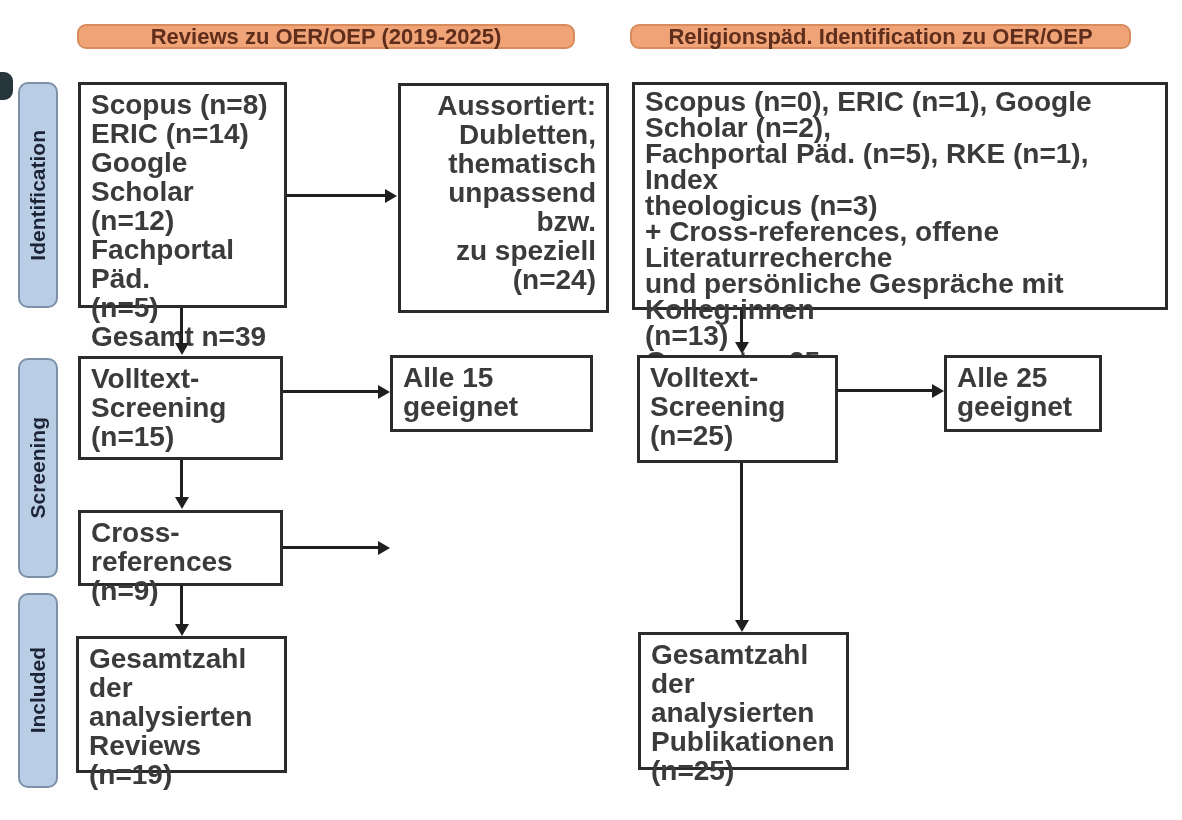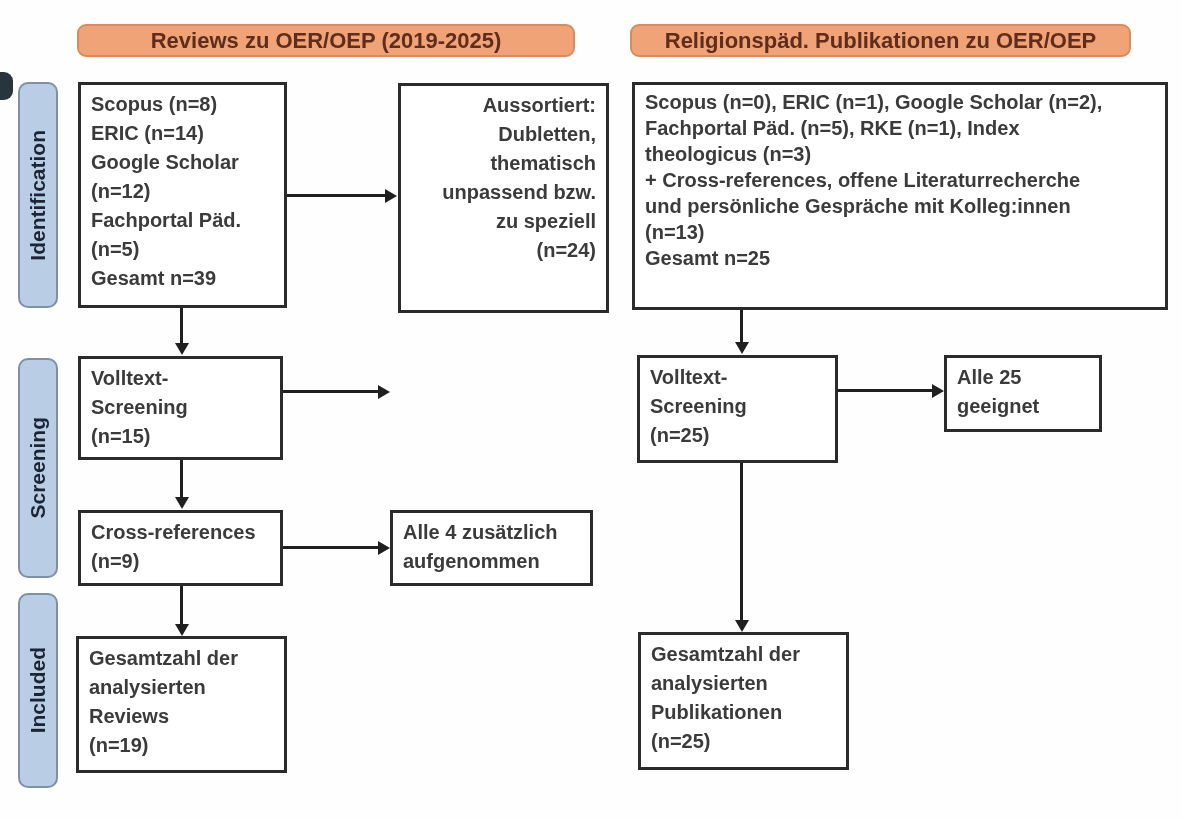--- a/index.html
+++ b/index.html
@@ -1,21 +1,21 @@
 <!DOCTYPE html>
 <html><head>
 <meta charset="utf-8">
 <style>
   html,body{margin:0;padding:0;background:#ffffff;}
   #canvas{
     position:relative;width:1182px;height:820px;background:#fefefe;
     font-family:"Liberation Sans",sans-serif;overflow:hidden;
   }
   .hdr{
-    position:absolute;height:33px;border-radius:9px;
+    position:absolute;height:25px;border-radius:9px;
     background:#f0a376;border:2px solid #d88c5e;
     display:flex;align-items:center;justify-content:center;
     font-size:22px;font-weight:bold;color:#5e2d1c;box-sizing:border-box;
   }
   .hdr-left{left:77px;top:24px;width:498px;}
   .hdr-right{left:630px;top:24px;width:501px;}
   .stage{
     position:absolute;left:18px;width:40px;box-sizing:border-box;
     background:#b9cde5;border:2px solid #7d8fa9;border-radius:10px;
     display:flex;align-items:center;justify-content:center;
@@ -23,21 +23,21 @@
   .stage span{
     writing-mode:vertical-rl;transform:rotate(180deg);
     font-size:21px;font-weight:bold;color:#1c2435;white-space:nowrap;
   }
   .stage-identification{top:82px;height:226px;}
   .stage-screening{top:358px;height:220px;}
   .stage-included{top:593px;height:195px;}
   .box{
     position:absolute;background:#ffffff;border:3px solid #2b2b2b;
     box-sizing:border-box;padding:5px 10px;
-    font-size:20px;font-weight:600;line-height:29px;color:#3b3b3b;
+    font-size:28px;font-weight:600;line-height:29px;color:#3b3b3b;
     white-space:pre-line;
   }
   .box.tight{line-height:26px;padding-top:4px;}
   .box-l1{left:78px;top:82px;width:209px;height:226px;}
   .box-l2{left:398px;top:83px;width:211px;height:230px;text-align:right;}
   .box-l3{left:78px;top:356px;width:205px;height:104px;}
   .box-l4{left:390px;top:355px;width:203px;height:77px;}
   .box-l5{left:78px;top:510px;width:205px;height:76px;}
   .box-l6{left:390px;top:510px;width:203px;height:76px;}
   .box-l7{left:76px;top:636px;width:211px;height:137px;}
@@ -70,21 +70,21 @@
   }
 </style>
 </head>
 <body>
 
 <div id="canvas">
 
   <div class="corner-mark"></div>
 
   <div class="hdr hdr-left">Reviews zu OER/OEP (2019-2025)</div>
-  <div class="hdr hdr-right">Religionspäd. Publikationen zu OER/OEP</div>
+  <div class="hdr hdr-right">Religionspäd. Identification zu OER/OEP</div>
 
   <div class="stage stage-identification">
     <span>Identification</span>
   </div>
   <div class="stage stage-screening">
     <span>Screening</span>
   </div>
   <div class="stage stage-included">
     <span>Included</span>
   </div>
@@ -98,24 +98,23 @@
 Gesamt n=39</div>
   <div class="box box-l2">Aussortiert:
 Dubletten,
 thematisch
 unpassend bzw.
 zu speziell
 (n=24)</div>
   <div class="box box-l3">Volltext-
 Screening
 (n=15)</div>
+  <div class="box box-l4">Alle 15 geeignet</div>
   <div class="box box-l5">Cross-references
 (n=9)</div>
-  <div class="box box-l6">Alle 4 zusätzlich
-aufgenommen</div>
   <div class="box box-l7">Gesamtzahl der
 analysierten
 Reviews
 (n=19)</div>
 
   <div class="box box-r1 tight">Scopus (n=0), ERIC (n=1), Google Scholar (n=2),
 Fachportal Päd. (n=5), RKE (n=1), Index
 theologicus (n=3)
 + Cross-references, offene Literaturrecherche
 und persönliche Gespräche mit Kolleg:innen

